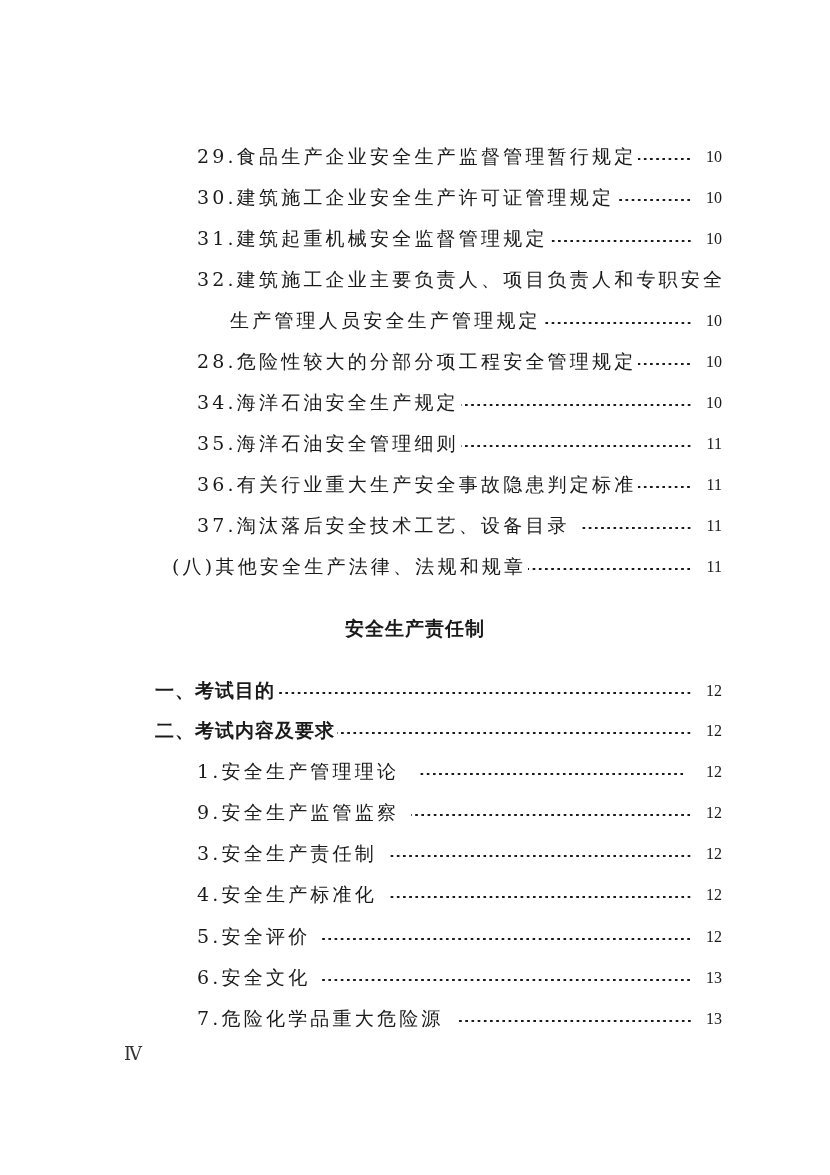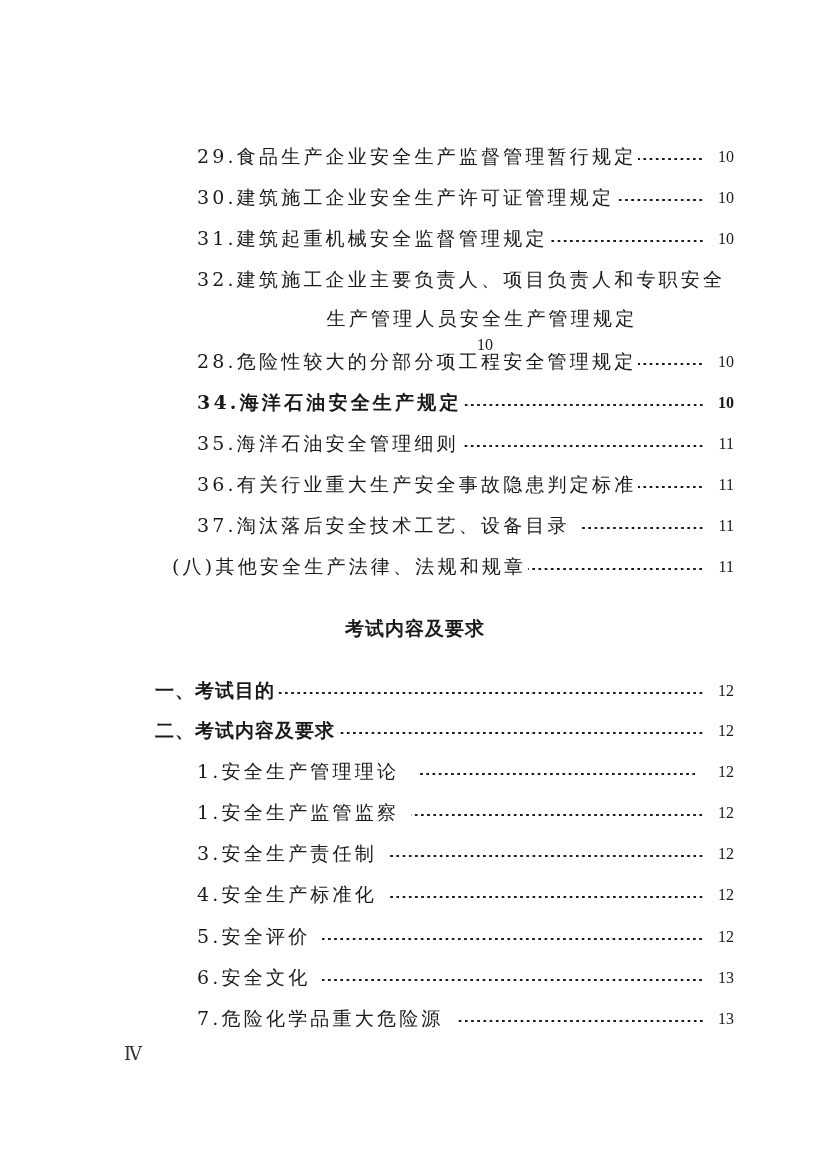--- a/index.html
+++ b/index.html
@@ -1,21 +1,21 @@
 <!DOCTYPE html>
 <html><head>
 <meta charset="utf-8">
 <style>
   html, body { margin:0; padding:0; }
   body {
     width:830px; height:1175px; background:#ffffff; position:relative; overflow:hidden;
     font-family: "DejaVu Serif", "Liberation Serif", serif; color:#1a1a1a;
   }
   .row {
-    position:absolute; right:96px; height:30px; display:flex; align-items:center;
+    position:absolute; right:108px; height:30px; display:flex; align-items:center;
     font-size:19px; letter-spacing:3.2px; white-space:nowrap;
   }
   .row .label { flex:0 0 auto; }
   .row .leader {
     flex:1 1 auto; height:4px; margin:0 8px 0 2px; align-self:center; margin-top:4px;
     background-image: radial-gradient(circle, #1a1a1a 1.2px, transparent 1.5px);
     background-size: 6.2px 4px; background-repeat: repeat-x; background-position: right center;
   }
   .row .page { flex:0 0 auto; letter-spacing:0; font-family:"Liberation Serif","DejaVu Serif",serif; font-size:16px; width:22px; text-align:right; }
   .row.nolead .label { }
@@ -43,31 +43,31 @@
   <span class="page">10</span>
 </div>
 <div class="row" style="left:197px; top:224px;">
   <span class="label">31.建筑起重机械安全监督管理规定</span>
   <span class="leader"></span>
   <span class="page">10</span>
 </div>
 <div class="row nolead" style="left:197px; top:265px;">
   <span class="label">32.建筑施工企业主要负责人、项目负责人和专职安全</span>
 </div>
-<div class="row" style="left:230px; top:306px;flex-direction:column;">
+<div class="row" style="left:230px; top:306px;">
   <span class="label">生产管理人员安全生产管理规定</span>
   <span class="leader"></span>
   <span class="page">10</span>
 </div>
 <div class="row" style="left:197px; top:347px;">
   <span class="label">28.危险性较大的分部分项工程安全管理规定</span>
   <span class="leader"></span>
   <span class="page">10</span>
 </div>
-<div class="row" style="left:197px; top:388px;font-weight:bold;">
+<div class="row" style="left:197px; top:388px;">
   <span class="label">34.海洋石油安全生产规定</span>
   <span class="leader"></span>
   <span class="page">10</span>
 </div>
 <div class="row" style="left:197px; top:429px;">
   <span class="label">35.海洋石油安全管理细则</span>
   <span class="leader"></span>
   <span class="page">11</span>
 </div>
 <div class="row" style="left:197px; top:470px;">
@@ -79,39 +79,39 @@
   <span class="label">37.淘汰落后安全技术工艺、设备目录</span>
   <span class="leader" style="margin-left:12px;"></span>
   <span class="page">11</span>
 </div>
 <div class="row" style="left:172px; top:552px;">
   <span class="label">(八)其他安全生产法律、法规和规章</span>
   <span class="leader"></span>
   <span class="page">11</span>
 </div>
 
-<div class="heading">考试内容及要求</div>
+<div class="heading">安全生产责任制</div>
 
 <div class="row" style="left:155px; top:676px;">
   <span class="label bold">一、考试目的</span>
   <span class="leader"></span>
   <span class="page">12</span>
 </div>
 <div class="row" style="left:155px; top:716px;">
   <span class="label bold">二、考试内容及要求</span>
   <span class="leader"></span>
   <span class="page">12</span>
 </div>
 <div class="row" style="left:197px; top:757px;gap:7px;">
   <span class="label">1.安全生产管理理论</span>
   <span class="leader" style="margin-left:12px;"></span>
   <span class="page">12</span>
 </div>
 <div class="row" style="left:197px; top:798px;">
-  <span class="label">1.安全生产监管监察</span>
+  <span class="label">9.安全生产监管监察</span>
   <span class="leader" style="margin-left:12px;"></span>
   <span class="page">12</span>
 </div>
 <div class="row" style="left:197px; top:839px;">
   <span class="label">3.安全生产责任制</span>
   <span class="leader" style="margin-left:12px;"></span>
   <span class="page">12</span>
 </div>
 <div class="row" style="left:197px; top:880px;">
   <span class="label">4.安全生产标准化</span>

